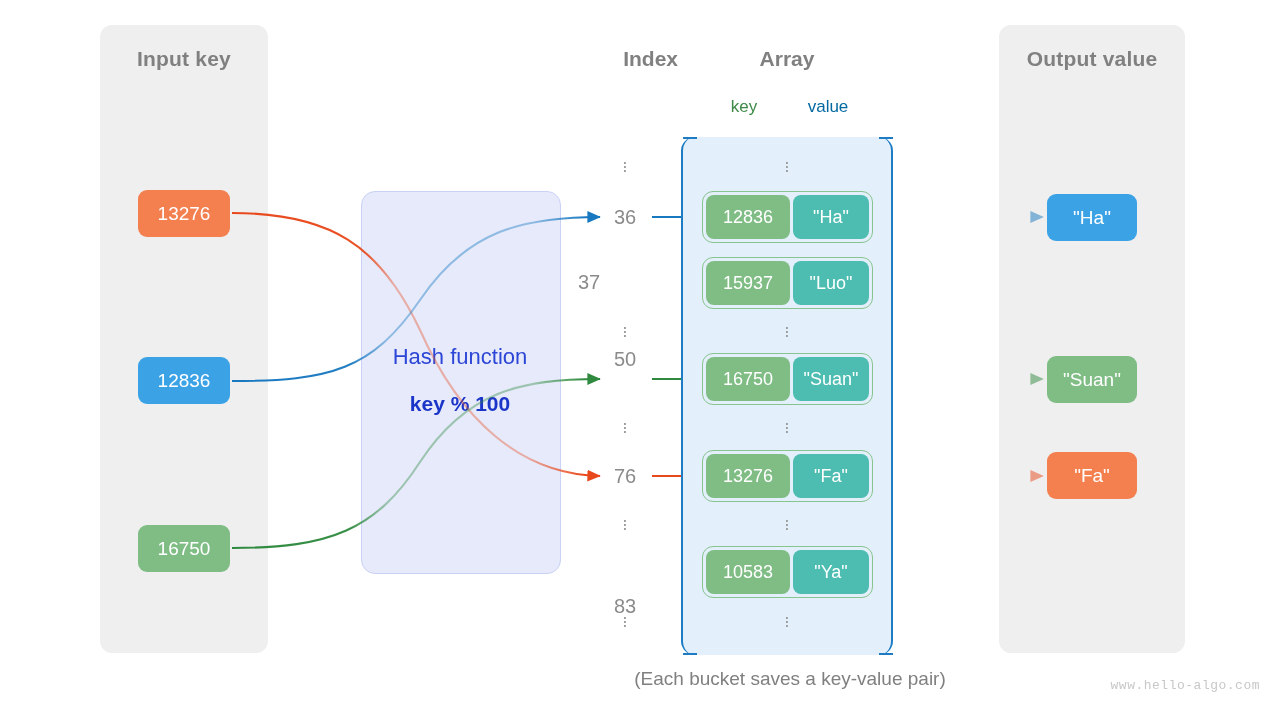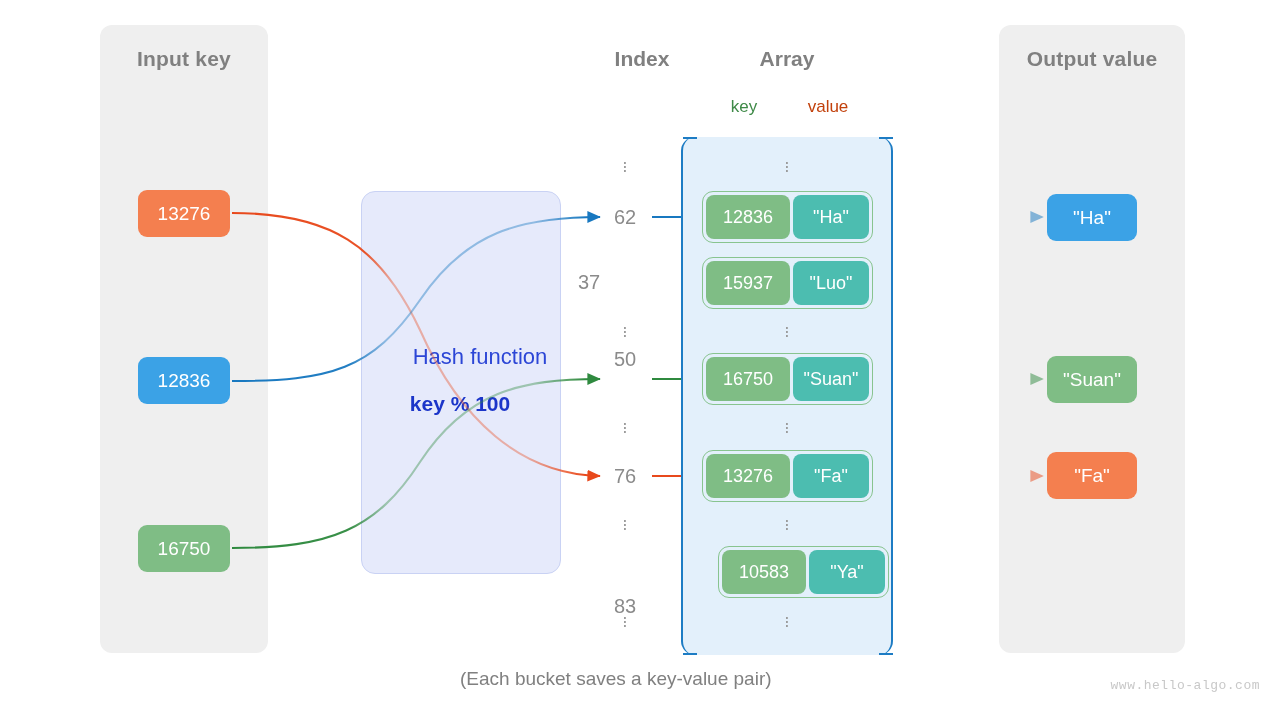--- a/index.html
+++ b/index.html
@@ -40,31 +40,31 @@
 
   
   .col-head {
     position: absolute;
     font-size: 21px;
     font-weight: bold;
     color: #808080;
     text-align: center;
     white-space: nowrap;
   }
-  #head-index { left: 582px; top: 47px; width: 120px; }
+  #head-index { left: 558px; top: 47px; width: 120px; text-align: right; }
   #head-array { left: 727px; top: 47px; width: 120px; }
 
   .sub-head {
     position: absolute;
     font-size: 17px;
     text-align: center;
     white-space: nowrap;
   }
   #sub-key   { left: 704px; top: 97px; width: 80px; color: #3f8a48; }
-  #sub-value { left: 788px; top: 97px; width: 80px; color: #c2410c; }
+  #sub-value { left: 788px; top: 97px; width: 80px; color: #0369a1; }
 
   
   .chip {
     position: absolute;
     border-radius: 9px;
     color: #ffffff;
     font-size: 19px;
     display: flex;
     align-items: center;
     justify-content: center;
@@ -97,21 +97,20 @@
   }
   #hash-label {
     position: absolute;
     left: 361px;
     top: 344px;
     width: 198px;
     text-align: center;
     font-size: 22px;
     color: #2c46d6;
     white-space: nowrap;
-    padding-left: 20px;
   }
   #hash-formula {
     position: absolute;
     left: 361px;
     top: 392px;
     width: 198px;
     text-align: center;
     font-size: 21px;
     font-weight: bold;
     color: #1b35c9;
@@ -220,21 +219,21 @@
     font-size: 19px;
   }
   .adots span { display: block; }
 
   
   #caption {
     position: absolute;
     left: 460px;
     top: 668px;
     width: 660px;
-    text-align: left;
+    text-align: center;
     font-size: 19px;
     color: #808080;
     white-space: nowrap;
   }
   #watermark {
     position: absolute;
     right: 20px;
     top: 678px;
     font-family: "Liberation Mono", monospace;
     font-size: 13px;
@@ -349,21 +348,21 @@
 
     <line x1="652" y1="476" x2="700" y2="476" stroke="#e8491c" stroke-width="2.1"></line>
     <line x1="700" y1="476" x2="1043" y2="476" stroke="url(#fadeOrangeOut)" stroke-width="2.1" marker-end="url(#arrOrangeSoft)"></line>
   </svg>
 
   <div class="dots" style="left:595px; top:160px;">
     <span>·</span>
       <span>·</span>
       <span>·</span>
   </div>
-  <div class="idx" style="left:595px; top:206px;">62</div>
+  <div class="idx" style="left:595px; top:206px;">36</div>
   <div class="idx" style="left:559px; top:271px;">37</div>
   <div class="dots" style="left:595px; top:325px;">
     <span>·</span>
       <span>·</span>
       <span>·</span>
   </div>
   <div class="idx" style="left:595px; top:348px;">50</div>
   <div class="dots" style="left:595px; top:421px;">
     <span>·</span>
       <span>·</span>
@@ -423,21 +422,21 @@
     <div class="cell-val">"Luo"</div>
   </div>
   <div class="bucket" style="top:353px;">
     <div class="cell-key">16750</div>
     <div class="cell-val">"Suan"</div>
   </div>
   <div class="bucket" style="top:450px;">
     <div class="cell-key">13276</div>
     <div class="cell-val">"Fa"</div>
   </div>
-  <div class="bucket" style="top:546px;margin-left:16px;">
+  <div class="bucket" style="top:546px;">
     <div class="cell-key">10583</div>
     <div class="cell-val">"Ya"</div>
   </div>
 
   <div class="chip chip-blue" id="out-ha">"Ha"</div>
   <div class="chip chip-green" id="out-suan">"Suan"</div>
   <div class="chip chip-orange" id="out-fa">"Fa"</div>
 
   <div id="caption">(Each bucket saves a key-value pair)</div>
   <div id="watermark">www.hello-algo.com</div>

